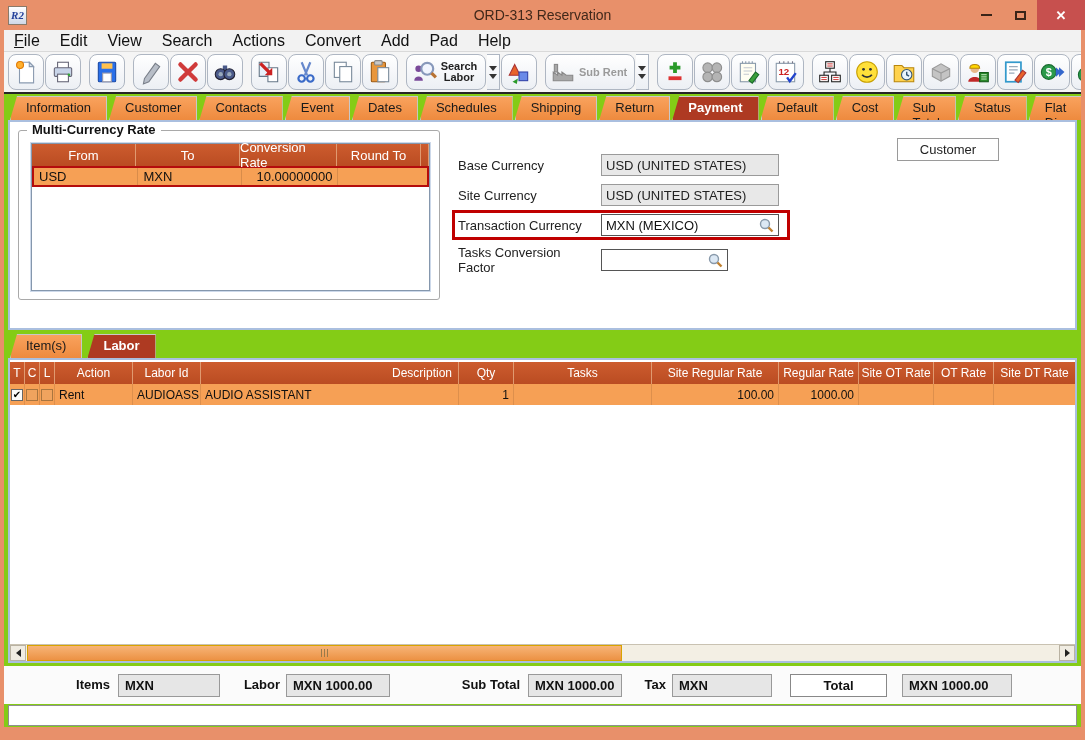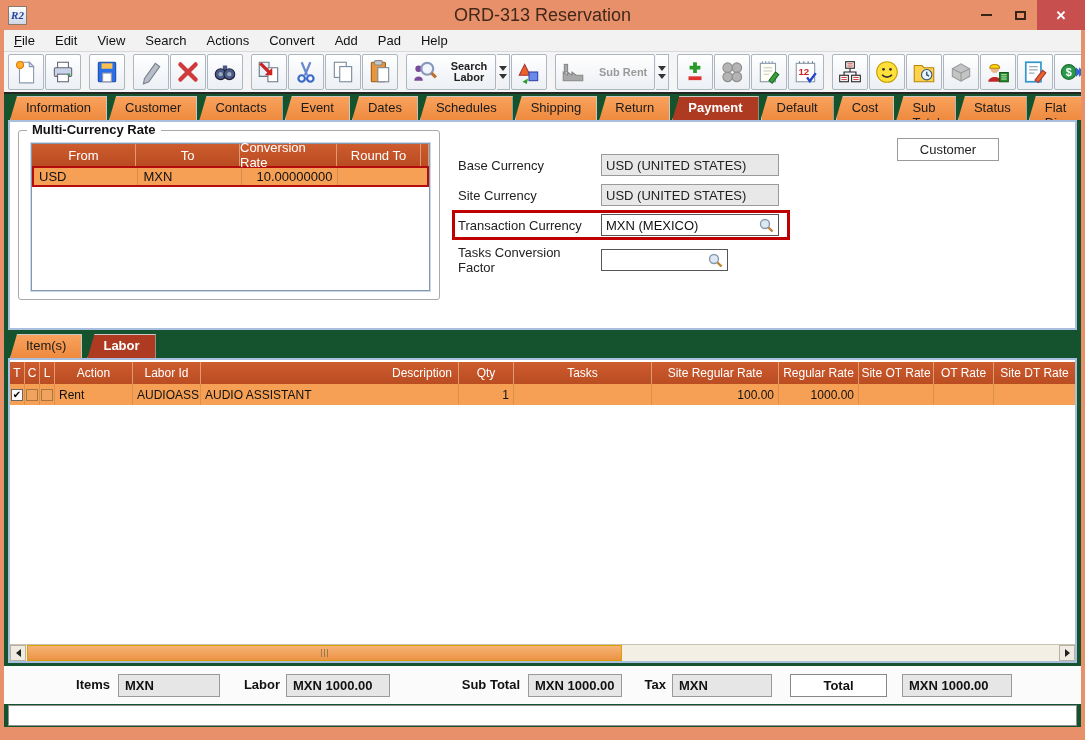--- a/index.html
+++ b/index.html
@@ -1,43 +1,43 @@
 <!DOCTYPE html>
 <html><head>
 <meta charset="utf-8">
 <style>
   * { margin:0; padding:0; box-sizing:border-box; }
   html,body { width:1085px; height:740px; font-family:"Liberation Sans", sans-serif; }
-  #window { position:relative; width:1085px; height:740px; background:#14532d; overflow:hidden; }
+  #window { position:relative; width:1085px; height:740px; background:#84cc16; overflow:hidden; }
 
   
   .titlebar { position:absolute; top:0; left:0; width:1085px; height:30px; background:#e8906a; display:flex; align-items:center; }
   .appicon { width:19px; height:19px; margin-left:8px; background:linear-gradient(#ffffff,#cfd8e8); border:1px solid #8a7a6a;
              font:italic bold 11px "Liberation Serif", serif; color:#23409a; display:flex; align-items:center; justify-content:center; }
-  .wtitle { position:absolute; left:0; right:0; text-align:center; color:#41281a; font-size:18px; }
+  .wtitle { position:absolute; left:0; right:0; text-align:center; color:#41281a; font-size:14px; }
   .wbtns { position:absolute; right:0; top:0; height:30px; display:flex; }
   .wb { width:34px; height:30px; display:flex; align-items:center; justify-content:center; color:#3a2418; font-size:13px; cursor:default; }
   .wb.close { width:48px; background:#c7504e; color:#fff; font-weight:bold; }
   .minglyph { width:11px; height:2px; background:#3a2418; display:inline-block; }
   .maxglyph { width:11px; height:9px; border:2px solid #3a2418; display:inline-block; }
   .frame-l, .frame-r { position:absolute; top:30px; width:4px; height:710px; background:#e8906a; z-index:50; }
   .frame-l { left:0; } .frame-r { left:1081px; }
   .frame-b { position:absolute; top:727px; left:0; width:1085px; height:13px; background:#e8906a; z-index:50; }
 
   
   .menubar { position:absolute; top:30px; left:4px; width:1077px; height:22px; background:#f2f2f2; border-bottom:1px solid #d9d9d9;
-             display:flex; align-items:center; font-size:13px; color:#111; }
+             display:flex; align-items:center; font-size:16px; color:#111; }
   .mitem { padding:2px 10px; }
   .mitem.mnemonic::first-letter { text-decoration:underline; }
 
   
   .toolbar { position:absolute; top:52px; left:4px; width:1077px; height:42px; background:#f5f5f5; border-bottom:2px solid #252525;
              display:flex; align-items:center; padding:0 4px; }
-  .tbtn { width:36px; height:36px; background:linear-gradient(#ffffff,#eceff4); border:1px solid #aeb6c2; border-radius:2px;
-          display:flex; align-items:center; justify-content:center; margin-right:1px; flex:none;gap:10px; }
+  .tbtn { width:36px; height:36px; background:linear-gradient(#ffffff,#eceff4); border:1px solid #aeb6c2; border-radius:8px;
+          display:flex; align-items:center; justify-content:center; margin-right:1px; flex:none; }
   .tbtn.gapl { margin-left:7px; }
   .tbtn.wide { width:auto; padding:0 4px; }
   .tbtn svg { display:block; }
   .tlabel { font-size:11px; font-weight:bold; color:#222; line-height:11px; width:44px; text-align:center; }
   .tlabel.dis { color:#9a9a9a; width:auto; padding:0 3px; }
   .darrow { width:13px; height:36px; background:linear-gradient(#ffffff,#eceff4); border:1px solid #aeb6c2; border-left:none;
             display:flex; flex-direction:column; align-items:center; justify-content:center; gap:3px; flex:none; margin-right:1px;}
   .tri { width:0; height:0; border-left:4px solid transparent; border-right:4px solid transparent; border-top:5px solid #333; }
 
   

